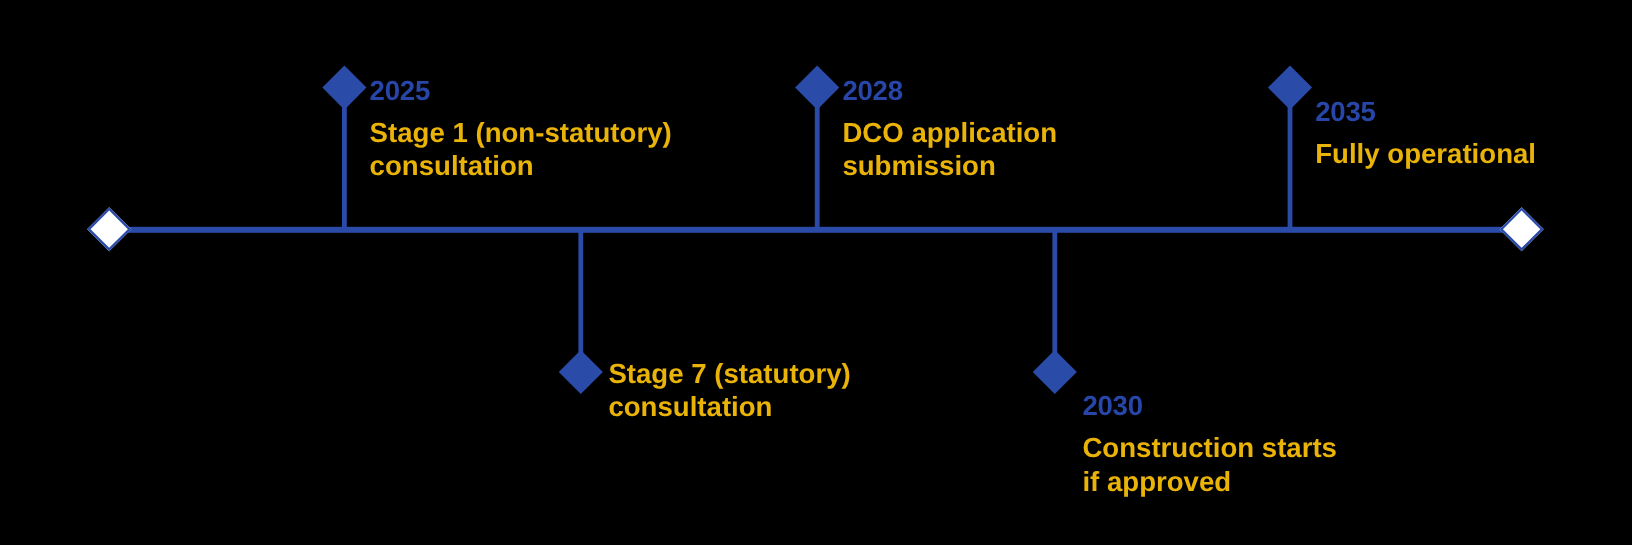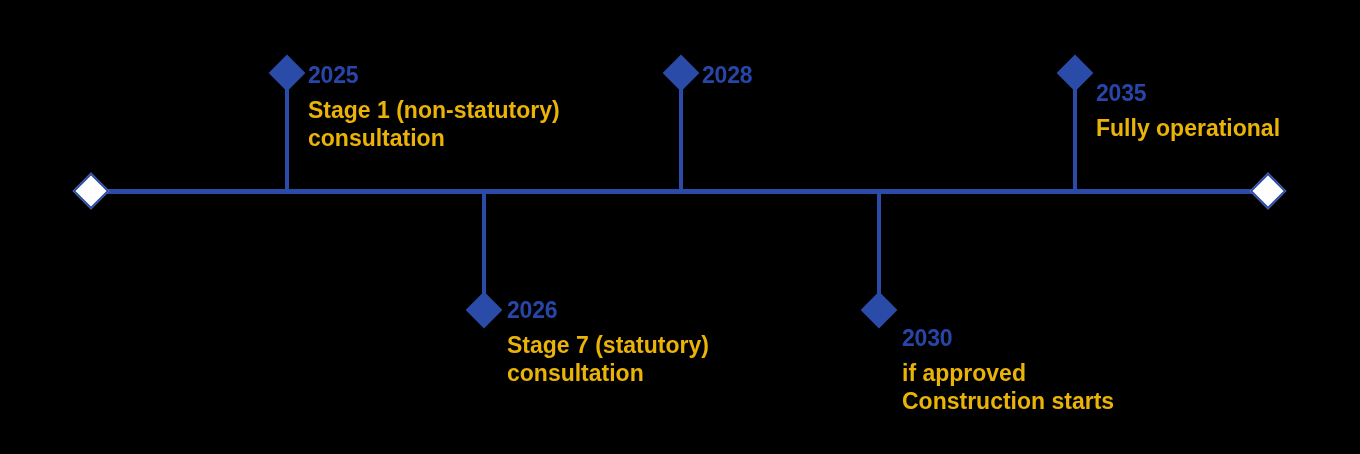--- a/index.html
+++ b/index.html
@@ -94,40 +94,43 @@
     <div class="year">2025</div>
     <div class="desc">
       <span class="desc-line">Stage 1 (non-statutory)</span>
       <span class="desc-line">consultation</span>
     </div>
   </div>
 
   <div class="stem" style="left:482px; top:193px; height:110px;"></div>
   <div class="marker" style="left:471px; top:297px;"></div>
   <div class="label-block" style="left:507px; top:297px;">
-    <div class="year">2026</div>
     <div class="desc">
       <span class="desc-line">Stage 7 (statutory)</span>
       <span class="desc-line">consultation</span>
     </div>
   </div>
 
   <div class="stem" style="left:679px; top:84px; height:107px;"></div>
   <div class="marker" style="left:668px; top:60px;"></div>
   <div class="label-block" style="left:702px; top:62px;">
     <div class="year">2028</div>
+    <div class="desc">
+      <span class="desc-line">DCO application</span>
+      <span class="desc-line">submission</span>
+    </div>
   </div>
 
   <div class="stem" style="left:877px; top:193px; height:110px;"></div>
   <div class="marker" style="left:866px; top:297px;"></div>
   <div class="label-block" style="left:902px; top:297px;margin-top:28px;">
     <div class="year">2030</div>
     <div class="desc">
+      <span class="desc-line">Construction starts</span>
       <span class="desc-line">if approved</span>
-      <span class="desc-line">Construction starts</span>
     </div>
   </div>
 
   <div class="stem" style="left:1073px; top:84px; height:107px;"></div>
   <div class="marker" style="left:1062px; top:60px;"></div>
   <div class="label-block" style="left:1096px; top:80px;">
     <div class="year">2035</div>
     <div class="desc">
       <span class="desc-line">Fully operational</span>
     </div>

